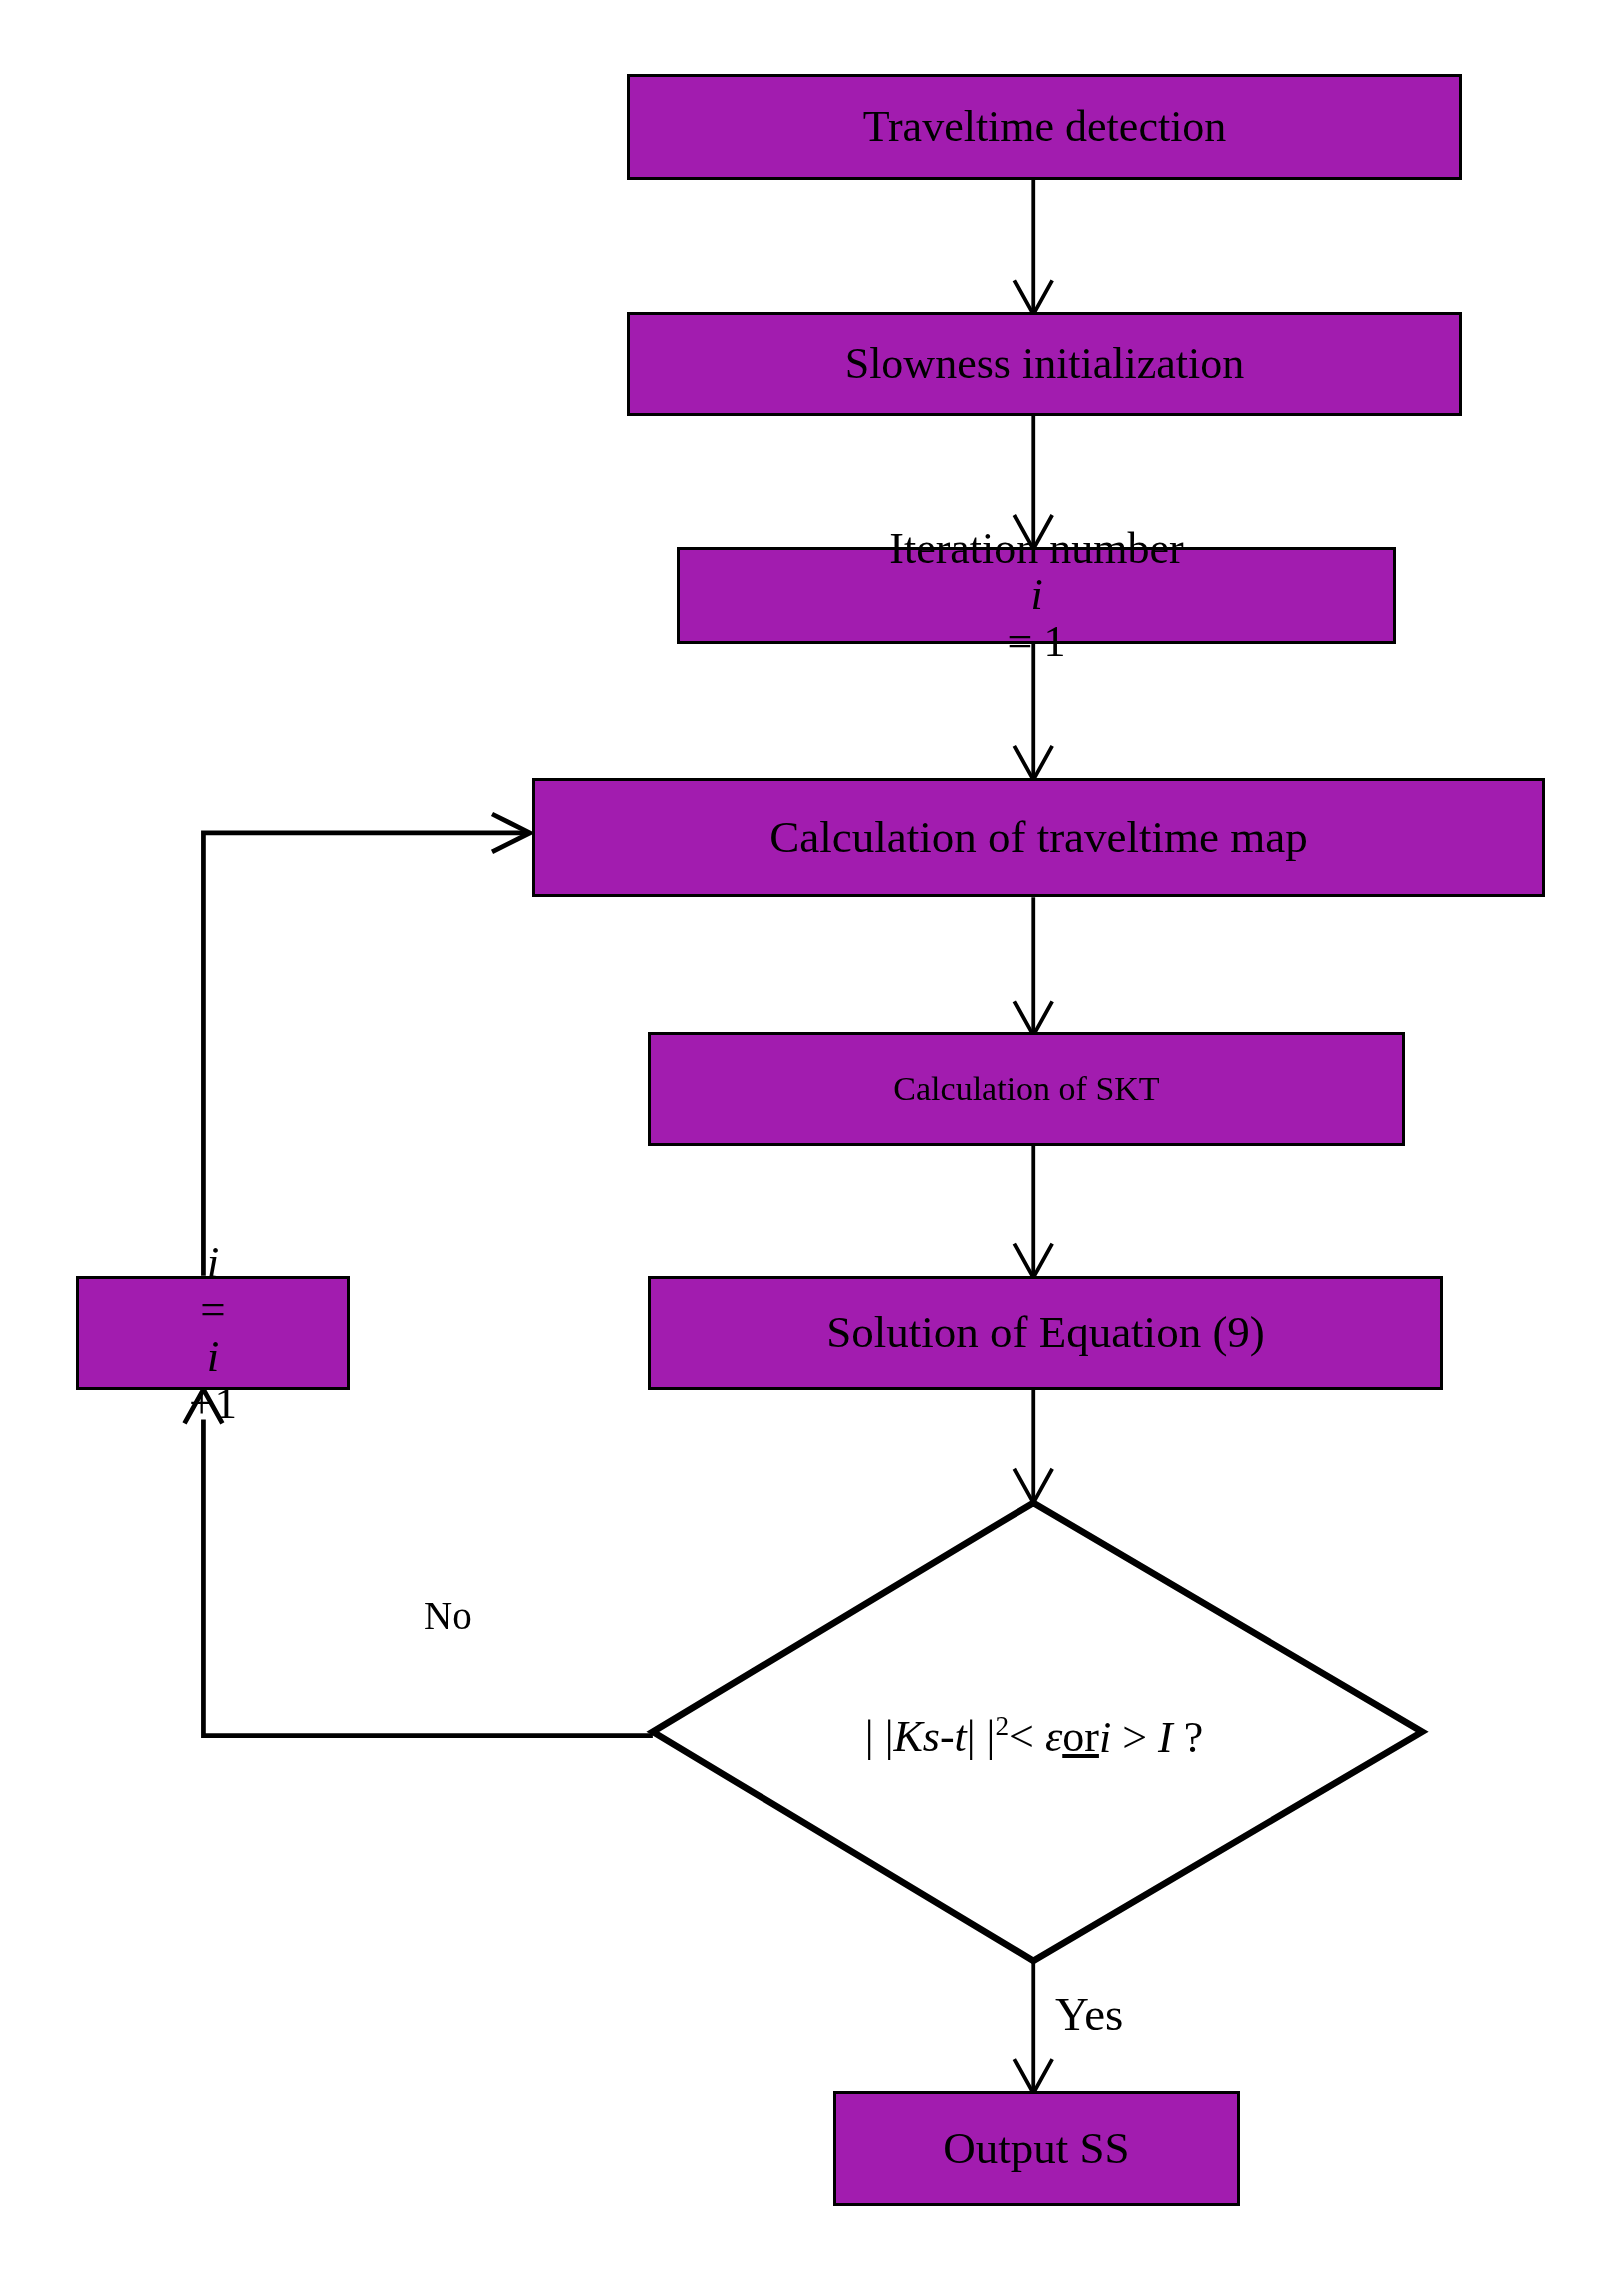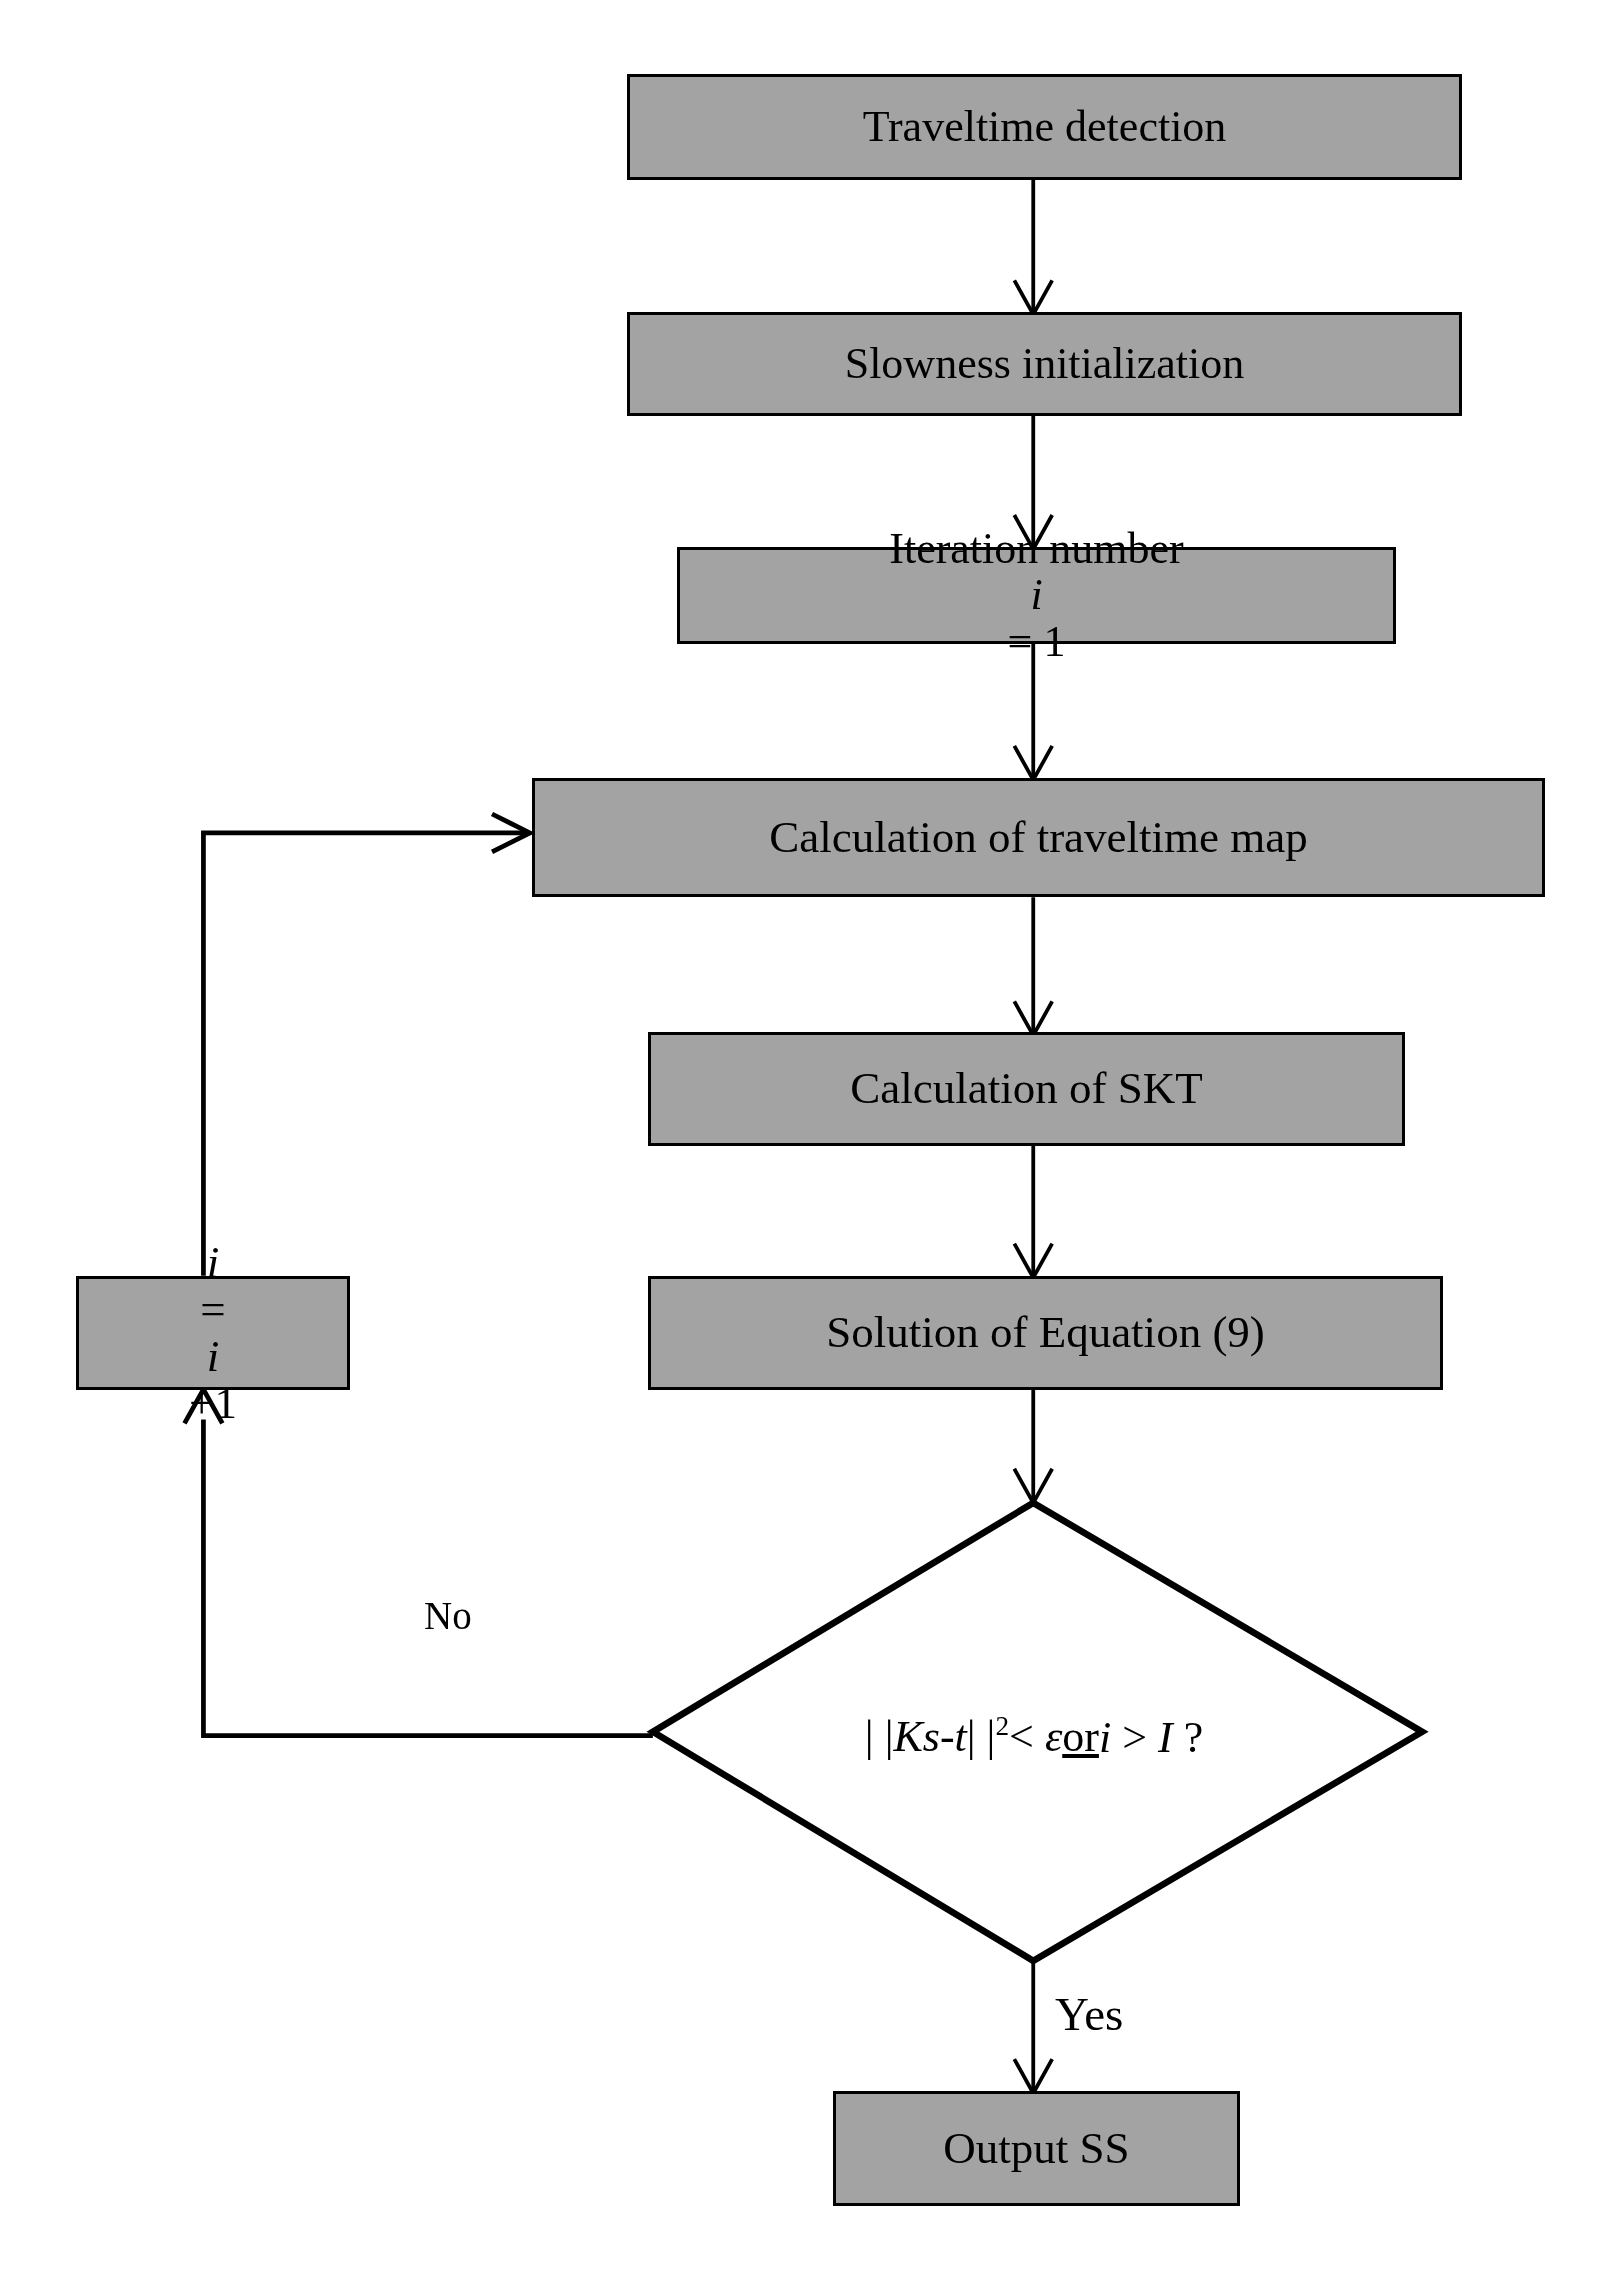--- a/index.html
+++ b/index.html
@@ -1,20 +1,20 @@
 <!DOCTYPE html>
 <html style="font-size:15px"><head>
 <meta charset="utf-8">
 <title>SKT Inversion Flowchart</title>
 <style>
   html,body{margin:0;padding:0;background:#ffffff;}
   body{width:1618px;height:2279px;position:relative;overflow:hidden;
        font-family:"Liberation Serif","DejaVu Serif",serif;color:#000;}
   #canvas{position:absolute;inset:0;width:1618px;height:2279px;}
-  .node{position:absolute;box-sizing:border-box;border:3.8px solid #000;background:#a3a3a3;
+  .node{position:absolute;box-sizing:border-box;border:3.8px solid #000;background:#a21caf;
         display:flex;align-items:center;justify-content:center;text-align:center;
         line-height:1.05;}
   .node span{display:block;}
   .lbl{position:absolute;white-space:nowrap;}
   .diamond-text{position:absolute;display:flex;flex-direction:row;
         align-items:center;justify-content:center;text-align:center;line-height:1.25;}
   .it{font-style:italic;}
   svg{position:absolute;left:0;top:0;width:1618px;height:2279px;overflow:visible;}
   .edge{stroke:#000;fill:none;}
 </style>
@@ -69,21 +69,21 @@
         <span>Iteration number </span>
         <span class="it">i</span>
         <span> = 1</span>
       </span>
   </div>
 
   <div class="node" style="left:532px;top:778px;width:1013px;height:119px;font-size:45px;">
     <span>Calculation of  traveltime  map</span>
   </div>
 
-  <div class="node" style="left:648px;top:1032px;width:757px;height:114px;font-size:45px;">
+  <div class="node" style="left:648px;top:1032px;width:757px;height:114px;font-size:34px;">
     <span>Calculation of  SKT</span>
   </div>
 
   <div class="node" style="left:648px;top:1276px;width:795px;height:114px;font-size:45px;">
     <span>Solution of  Equation (9)</span>
   </div>
 
   <div class="node" style="left:76px;top:1276px;width:274px;height:114px;font-size:45px;">
     <span>
         <span class="it">i</span>

